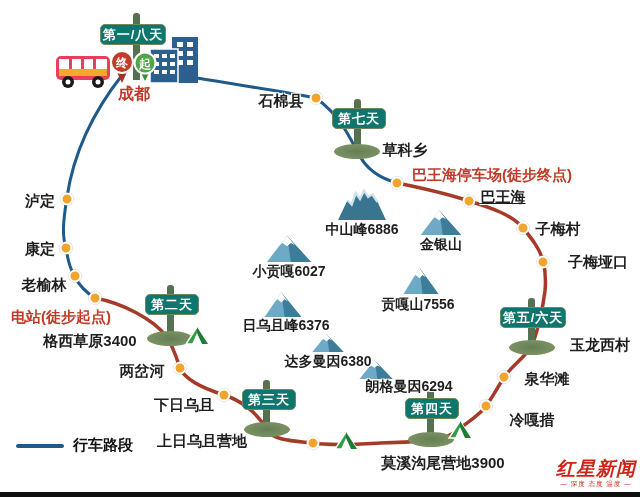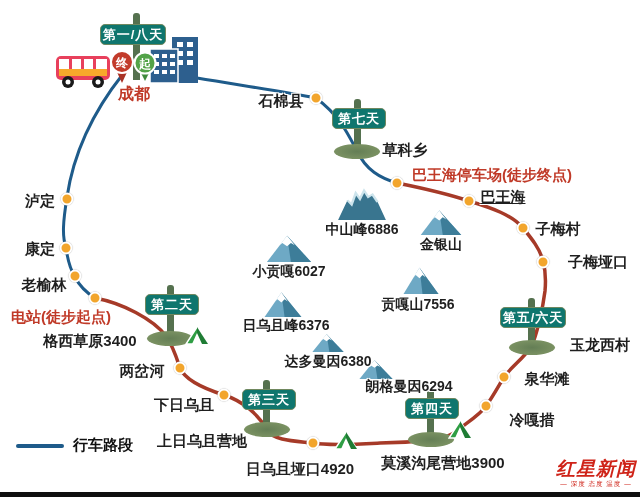--- a/index.html
+++ b/index.html
@@ -140,21 +140,20 @@
     <div class="wp-label" style="left: 281px; top: 92px;">石棉县</div>
     <div class="wp-label" style="left: 405px; top: 141px;">草科乡</div>
     <div class="wp-label red" style="left: 492px; top: 166px;">巴王海停车场(徒步终点)</div>
     <div class="wp-label" style="left: 503px; top: 188px; text-decoration: underline;">巴王海</div>
     <div class="wp-label" style="left: 558px; top: 220px;">子梅村</div>
     <div class="wp-label" style="left: 598px; top: 253px;">子梅垭口</div>
     <div class="wp-label" style="left: 600px; top: 336px;">玉龙西村</div>
     <div class="wp-label" style="left: 547px; top: 370px;">泉华滩</div>
     <div class="wp-label" style="left: 532px; top: 399px; margin-top: 12px;">冷嘎措</div>
     <div class="wp-label" style="left: 443px; top: 454px;">莫溪沟尾营地3900</div>
-    <div class="wp-label" style="left: 300px; top: 460px;">日乌且垭口4920</div>
     <div class="wp-label" style="left: 202px; top: 432px;">上日乌且营地</div>
     <div class="wp-label" style="left: 184px; top: 396px;">下日乌且</div>
     <div class="wp-label" style="left: 142px; top: 362px;">两岔河</div>
     <div class="wp-label" style="left: 90px; top: 332px;">格西草原3400</div>
     <div class="wp-label red" style="left: 61px; top: 308px;">电站(徒步起点)</div>
     <div class="wp-label" style="left: 44px; top: 276px;">老榆林</div>
     <div class="wp-label" style="left: 40px; top: 240px; text-align: center;">康定</div>
     <div class="wp-label" style="left: 40px; top: 192px;">泸定</div>
     <div class="wp-label red big" style="left: 134px; top: 84px;">成都</div>
     <svg class="icon" width="52" height="32" viewBox="0 0 100 100" preserveAspectRatio="none" style="left: 336px; top: 188px; position: absolute;">

